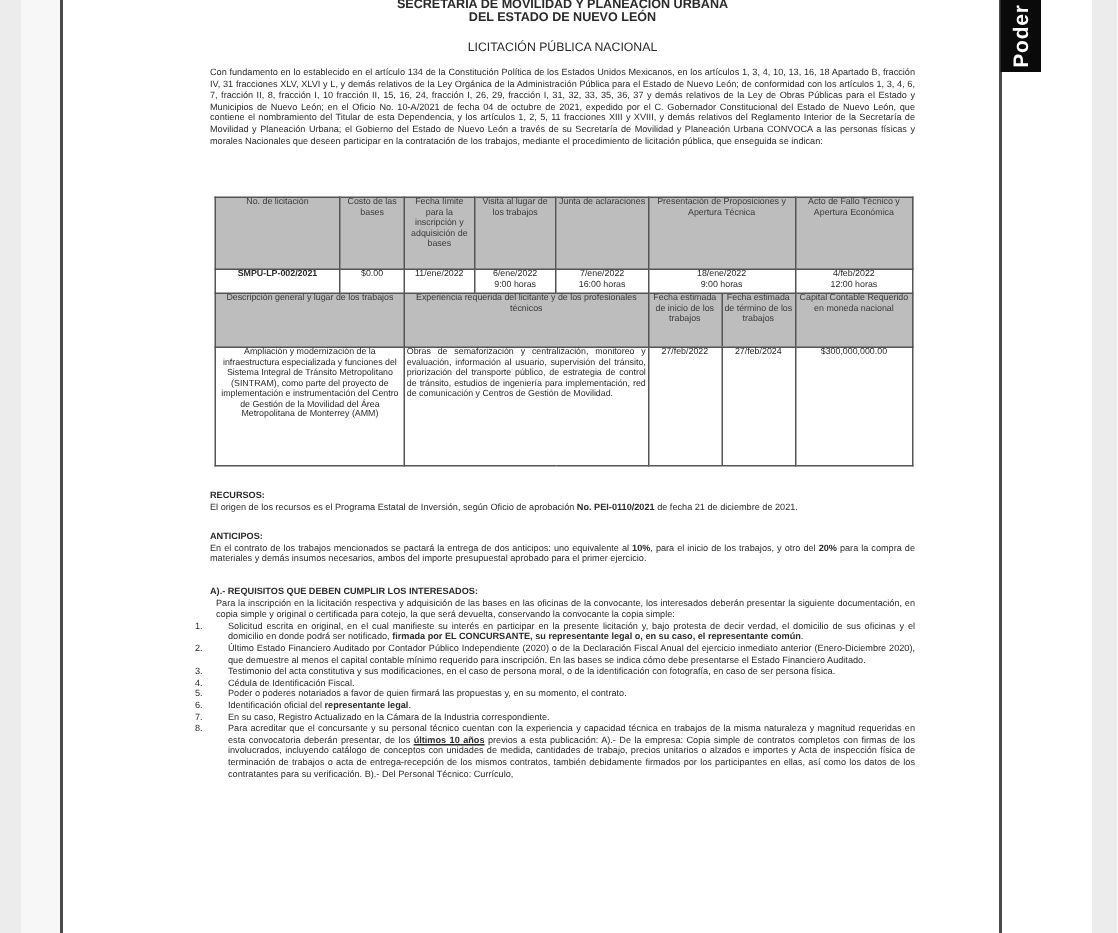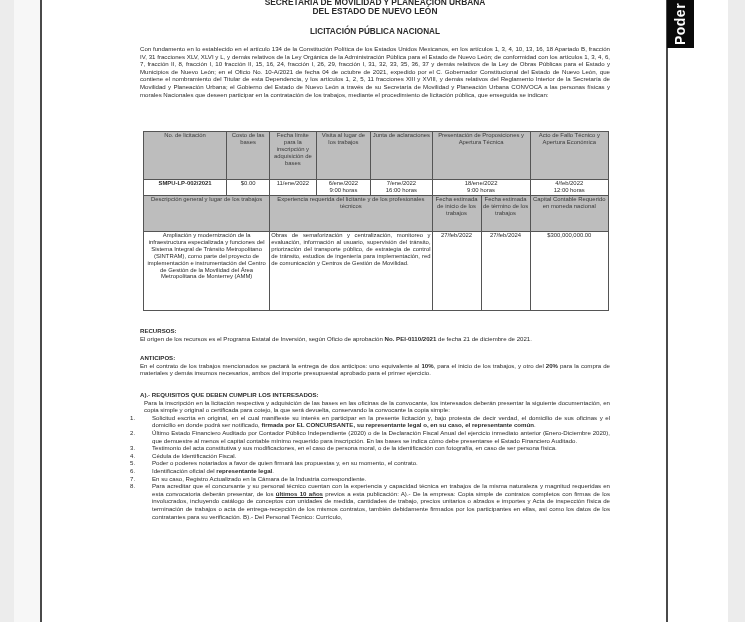--- a/index.html
+++ b/index.html
@@ -20,21 +20,21 @@
       background: #0a0a0a; color: #fff;
       display: flex; align-items: center; justify-content: center;
     }
     .poder-tab span {
       transform: rotate(-90deg); font-weight: bold; font-size: 14px; letter-spacing: 0.5px; white-space: nowrap;
     }
     .page { position: absolute; left: 140px; top: 0; width: 470px; font-size: 6.1px; line-height: 7.6px; }
     .hdr { text-align: center; font-weight: bold; font-size: 8.4px; line-height: 9px; }
     .hdr1 { position: absolute; left: 0; top: -2px; width: 470px; }
     .hdr2 { position: absolute; left: 0; top: 7px; width: 470px; }
-    .title { position: absolute; left: 0; top: 28px; width: 470px; text-align: center; font-weight: bold; font-size: 8.2px; }
+    .title { position: absolute; left: 0; top: 28px; width: 470px; text-align: center; font-weight: normal; font-size: 8.2px; }
     .intro { position: absolute; left: 0; top: 45px; width: 470px; text-align: justify; }
     table.lic {
       position: absolute; left: 3px; top: 131px; width: 466px;
       border-collapse: collapse; font-size: 5.9px; line-height: 6.9px;
     }
     table.lic td { border: 1px solid #555; text-align: center; vertical-align: top; padding: 0 1px; }
     table.lic td.sh { background: #bdbdbd; color: #3a3a3a; }
     table.lic td.bold { font-weight: bold; }
     table.lic td.just { text-align: justify; }
     .sec { position: absolute; left: 0; width: 470px; text-align: justify; }

